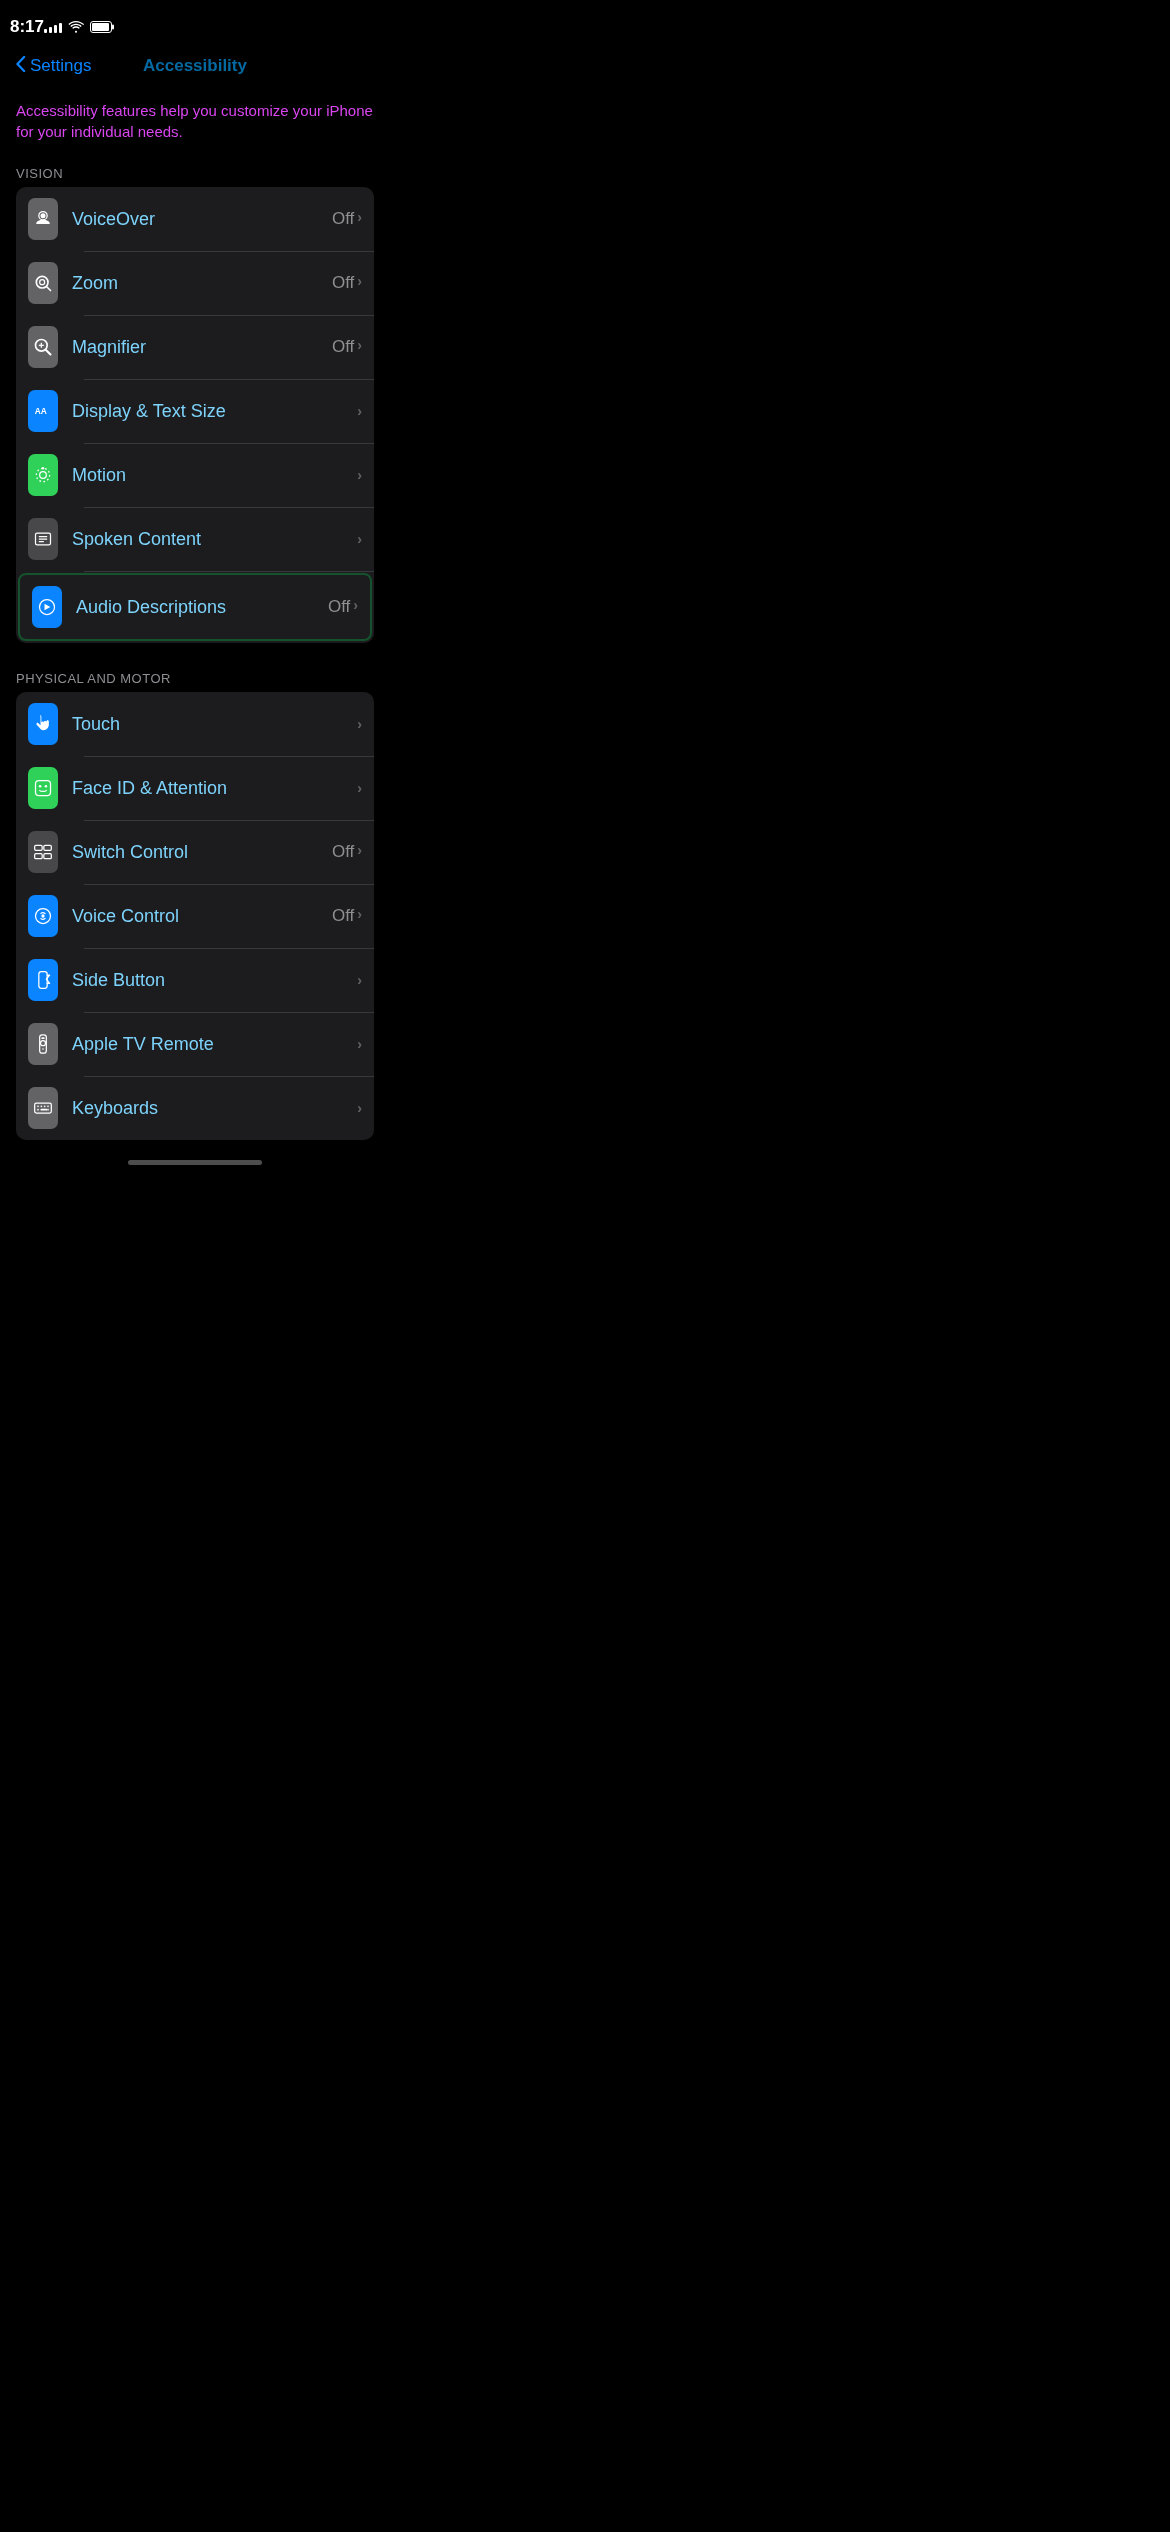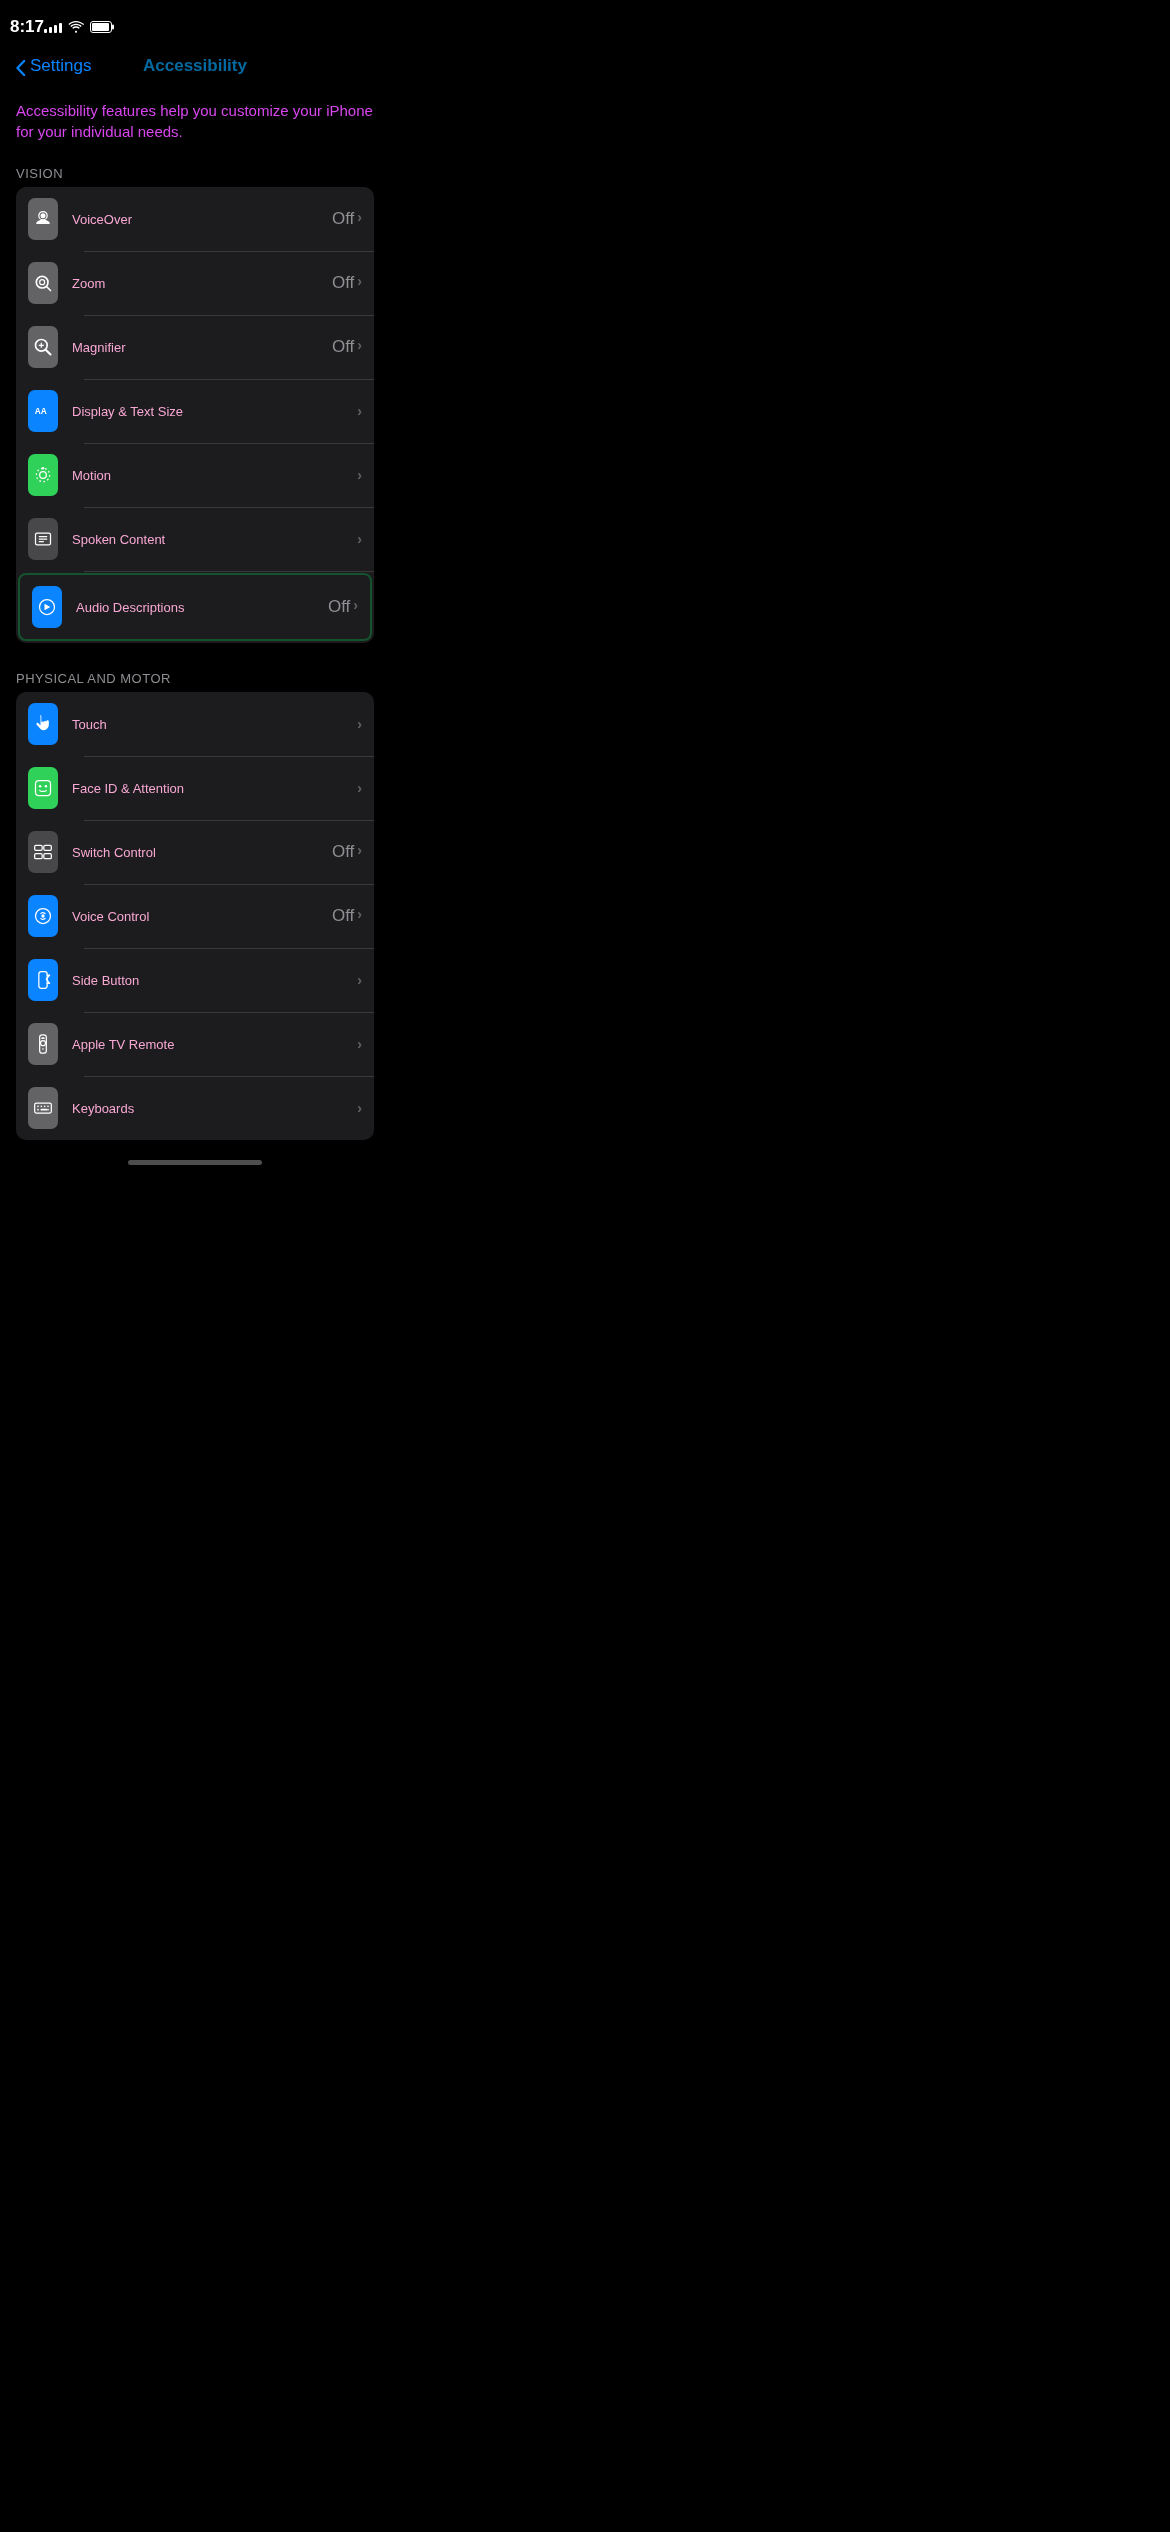--- a/index.html
+++ b/index.html
@@ -48,21 +48,21 @@
       display: flex;
       align-items: center;
       justify-content: center;
       padding: 8px 16px 12px 16px;
       position: relative;
     }
     .nav-back {
       position: absolute;
       left: 16px;
       display: flex;
-      align-items: flex-end;
+      align-items: flex-start;
       gap: 4px;
       color: #0a84ff;
       font-size: 17px;
       cursor: pointer;
       text-decoration: none;
     }
     .nav-title {
       font-size: 17px;
       font-weight: 600;
       color: #0369a1;
@@ -129,22 +129,22 @@
     .item-icon.green { background: #30d158; }
     .item-icon.dark-gray { background: #48484a; }
 
     .item-content {
       flex: 1;
       display: flex;
       align-items: center;
       justify-content: space-between;
     }
     .item-label {
-      font-size: 13px;
-      color: #f9a8d4;
+      font-size: 18px;
+      color: #7dd3fc;
     }
     .item-right {
       display: flex;
       gap: 3px;
       color: #8e8e93;
       font-size: 17px;
     }
     .chevron {
       color: #636366;
       font-size: 14px;

